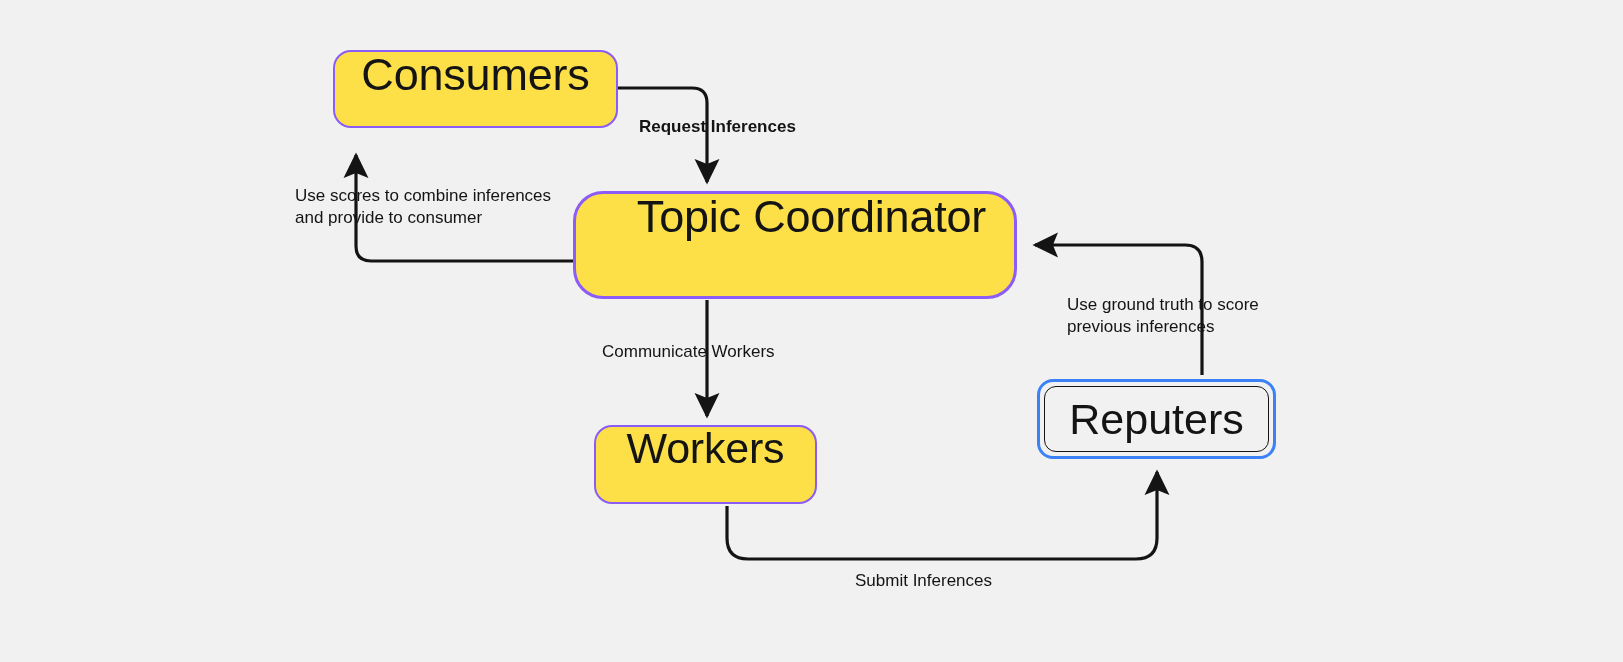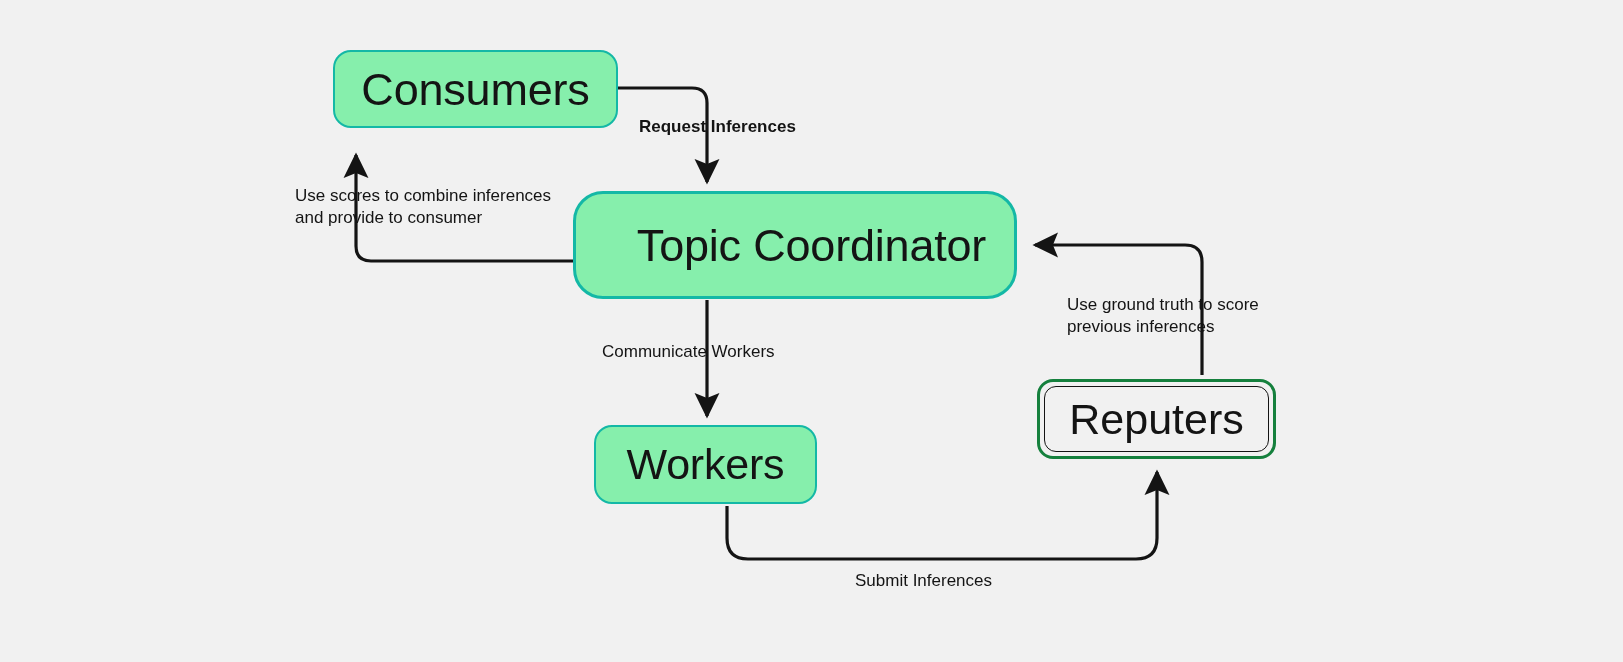--- a/index.html
+++ b/index.html
@@ -24,25 +24,25 @@
     position: absolute;
     top: 0;
     left: 0;
     width: 1623px;
     height: 662px;
     display: block;
   }
   .node-box {
     position: absolute;
     box-sizing: border-box;
-    background: #86efac;
-    border: 2px solid #14b8a6;
+    background: #fde047;
+    border: 2px solid #8b5cf6;
     border-radius: 16px;
     display: flex;
-    align-items: center;
+    align-items: flex-start;
     justify-content: center;
     color: #141414;
     letter-spacing: -0.2px;
   }
   .node-box.thick {
     border-width: 3px;
     border-radius: 24px;
     padding-left: 33px;
   }
   .node-label {
@@ -81,21 +81,21 @@
   #node-workers .node-label { font-size: 43px; }
 
   
   #node-reputers-outer {
     position: absolute;
     left: 1037px;
     top: 379px;
     width: 239px;
     height: 80px;
     box-sizing: border-box;
-    border: 3px solid #15803d;
+    border: 3px solid #3b82f6;
     border-radius: 16px;
     background: #f1f1f1;
   }
   #node-reputers-inner {
     position: absolute;
     left: 4px;
     top: 4px;
     right: 4px;
     bottom: 4px;
     box-sizing: border-box;

